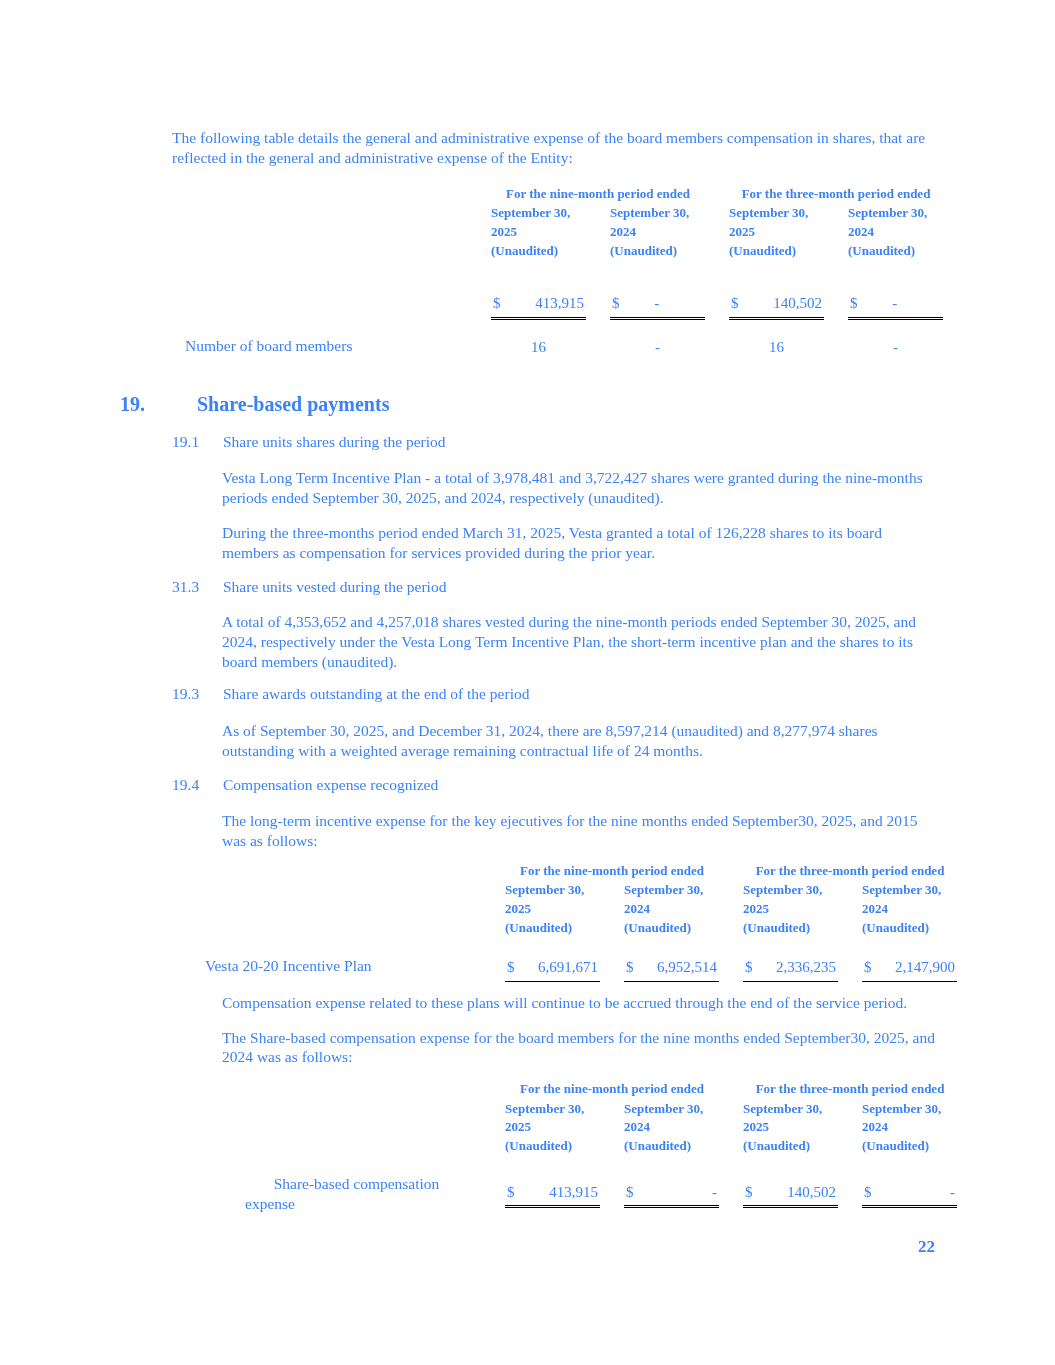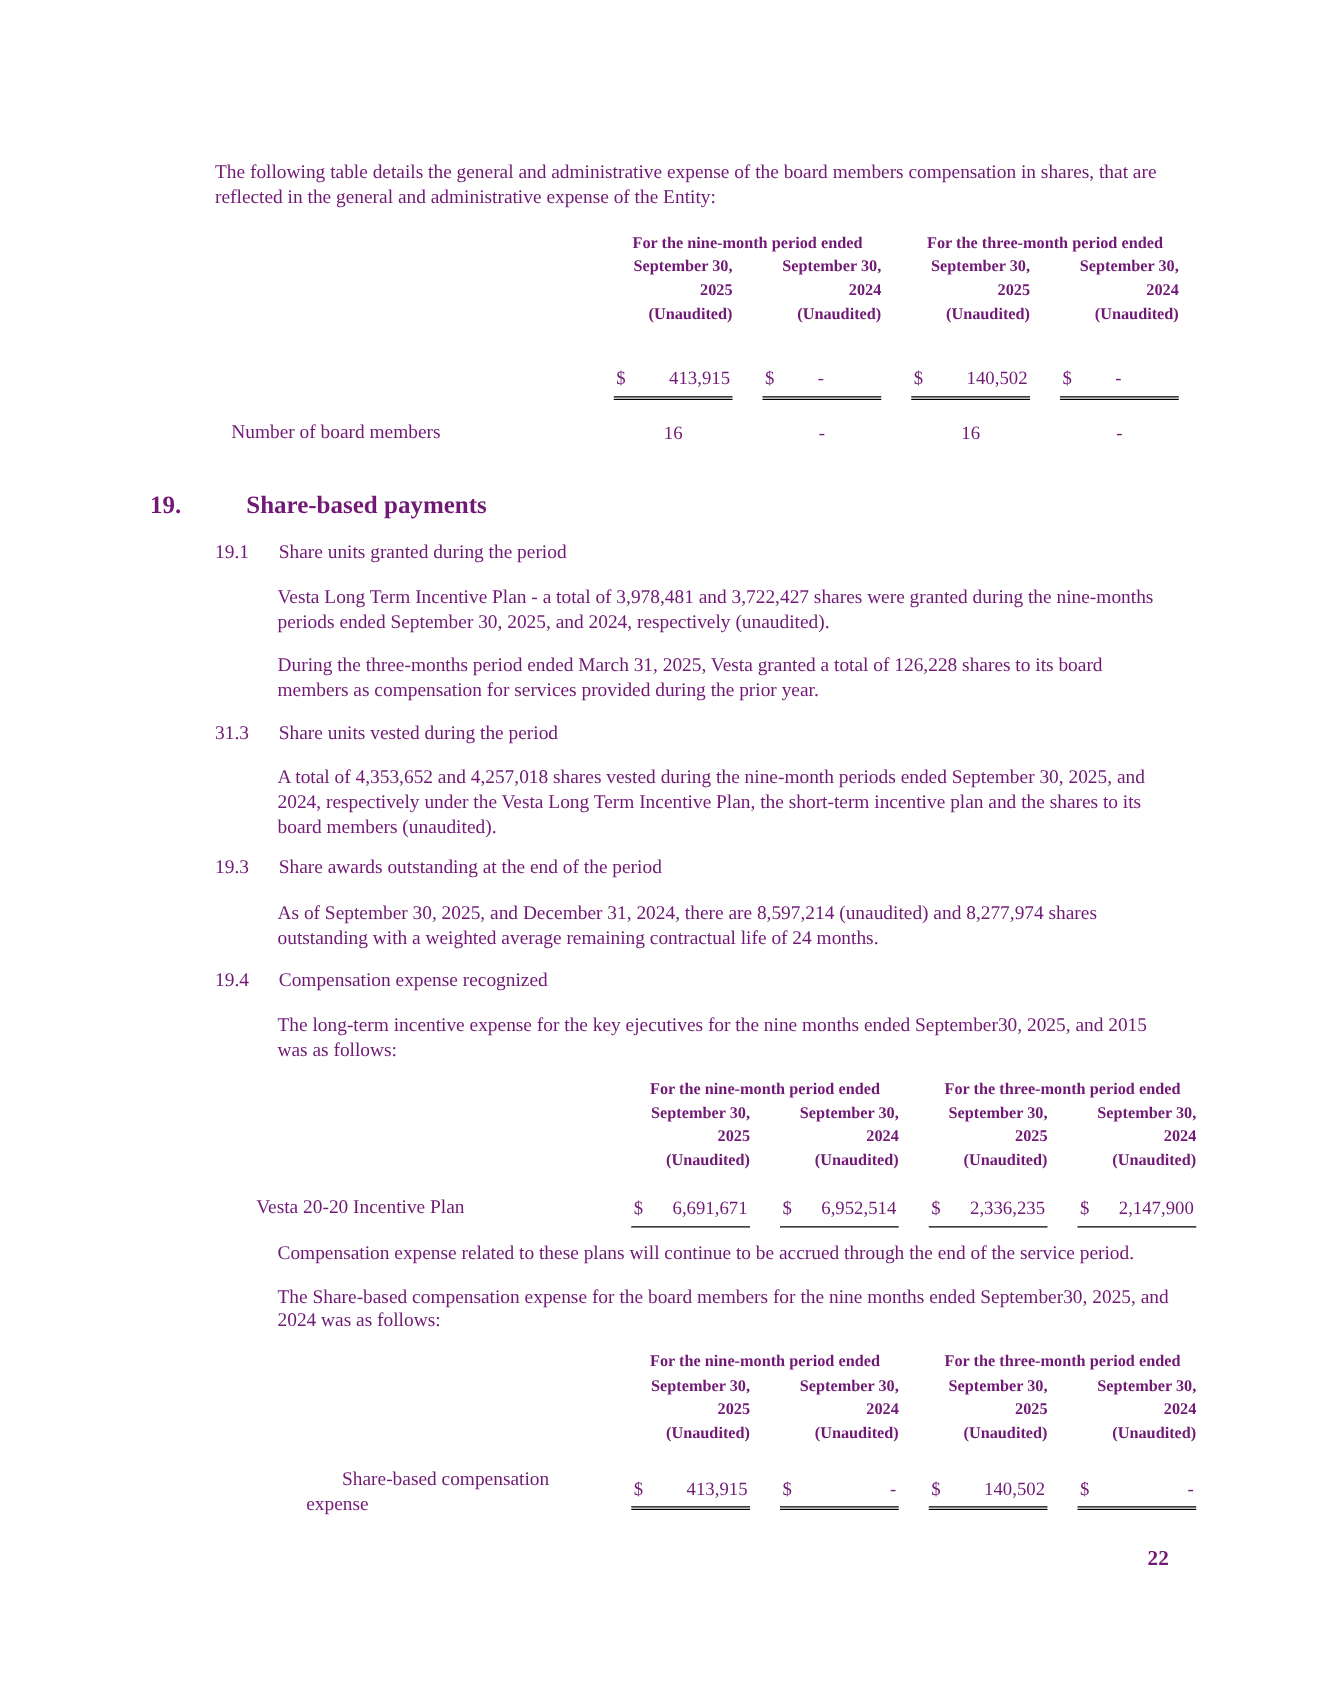--- a/index.html
+++ b/index.html
@@ -2,21 +2,21 @@
 <html><head>
 <meta charset="utf-8">
 <style>
   * { margin: 0; padding: 0; box-sizing: border-box; }
   html, body { background: #ffffff; }
   .page {
     position: relative;
     width: 1055px;
     height: 1365px;
     background: #ffffff;
-    color: #701a75;
+    color: #3b82f6;
     font-family: "Liberation Serif", "DejaVu Serif", serif;
     font-size: 15.5px;
     line-height: 1.28;
     overflow: hidden;
   }
   .intro {
     margin: 128px 0 0 172px;
     width: 766px;
   }
   
@@ -34,21 +34,21 @@
     font-weight: bold;
     font-size: 13px;
     text-align: center;
     line-height: 1.25;
     height: 16px;
     white-space: nowrap;
   }
   td.colh {
     font-weight: bold;
     font-size: 13px;
-    text-align: right;
+    text-align: left;
     line-height: 1.45;
     white-space: pre-line;
     height: 56px;
     padding-top: 2px;
   }
   td.rowlabel { font-size: 15.5px; }
   .lbl2 { padding-left: 14px; }
   .t1 .rowlabel { padding-left: 3px; }
   .t3 .rowlabel .lbl1 { padding-left: 27px; text-align: center; }
   .t3 .rowlabel .lbl2 { padding-left: 40px; }
@@ -187,21 +187,21 @@
   </tbody>
     </table>
 
   <div class="sec-heading">
     <span class="sec-num">19.</span>
     <span>Share-based payments</span>
   </div>
 
   <div class="subsec" style="margin-top:15px">
     <span class="sub-num">19.1</span>
-    <span>Share units granted during the period</span>
+    <span>Share units shares during the period</span>
   </div>
   <p class="para mt16">Vesta Long Term Incentive Plan - a total of 3,978,481 and 3,722,427 shares were granted during the nine-months periods ended September 30, 2025, and 2024, respectively (unaudited).</p>
   <p class="para mt15">During the three-months period ended March 31, 2025, Vesta granted a total of 126,228 shares to its board members as compensation for services provided during the prior year.</p>
 
   <div class="subsec mt14">
     <span class="sub-num">31.3</span>
     <span>Share units vested during the period</span>
   </div>
   <p class="para mt16">A total of 4,353,652 and 4,257,018 shares vested during the nine-month periods ended September 30, 2025, and 2024, respectively under the Vesta Long Term Incentive Plan, the short-term incentive plan and the shares to its board members (unaudited).</p>
 

